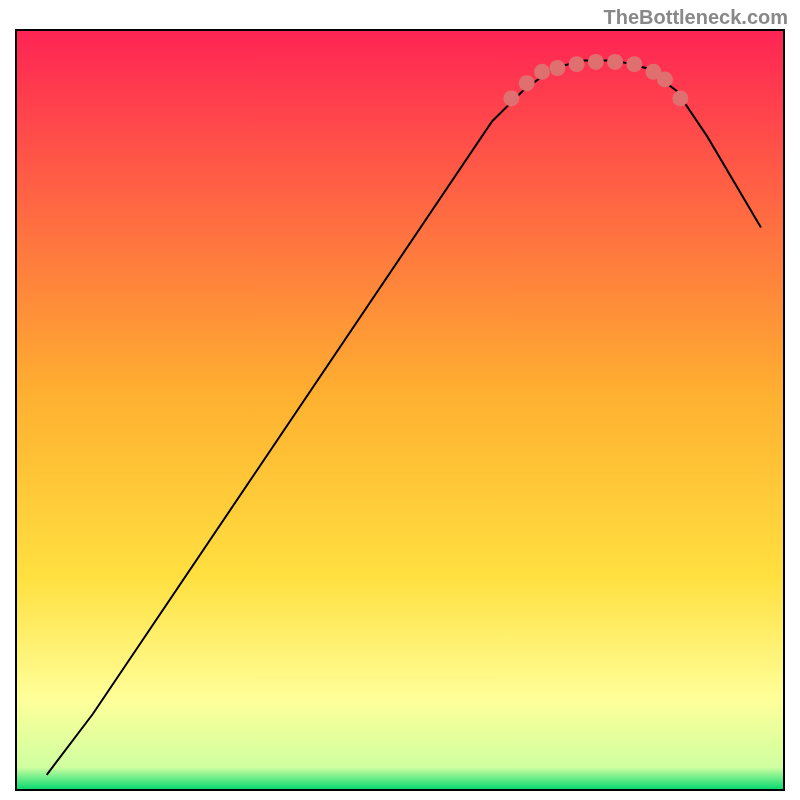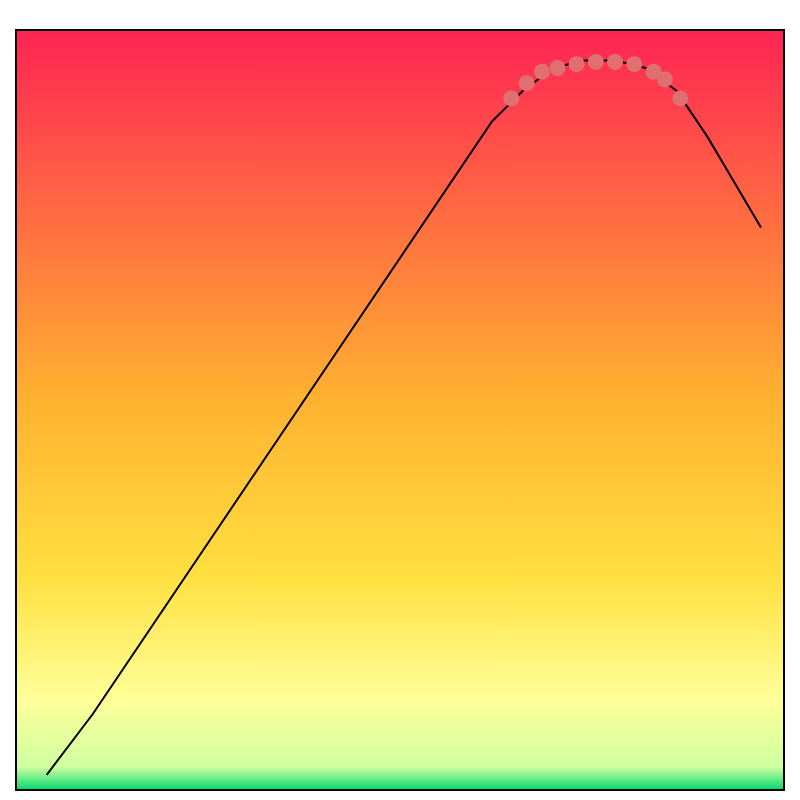--- a/index.html
+++ b/index.html
@@ -27,20 +27,21 @@
       color: #888;
     }
     svg {
       display: block;
     }
   </style>
 </head>
 <body>
 
 <div class="chart-container">
+  <div class="watermark">TheBottleneck.com</div>
   <svg width="800" height="800" viewBox="0 0 800 800">
     <defs>
       <linearGradient id="bg-gradient" x1="0" y1="0" x2="0" y2="1">
         <stop id="grad-stop-0" offset="0%" stop-color="#ff2454"></stop>
         <stop id="grad-stop-1" offset="48%" stop-color="#ffb030"></stop>
         <stop id="grad-stop-2" offset="72%" stop-color="#ffe040"></stop>
         <stop id="grad-stop-3" offset="88%" stop-color="#ffff99"></stop>
         <stop id="grad-stop-4" offset="97%" stop-color="#d0ffa0"></stop>
         <stop id="grad-stop-5" offset="100%" stop-color="#00d96f"></stop>
       </linearGradient>

